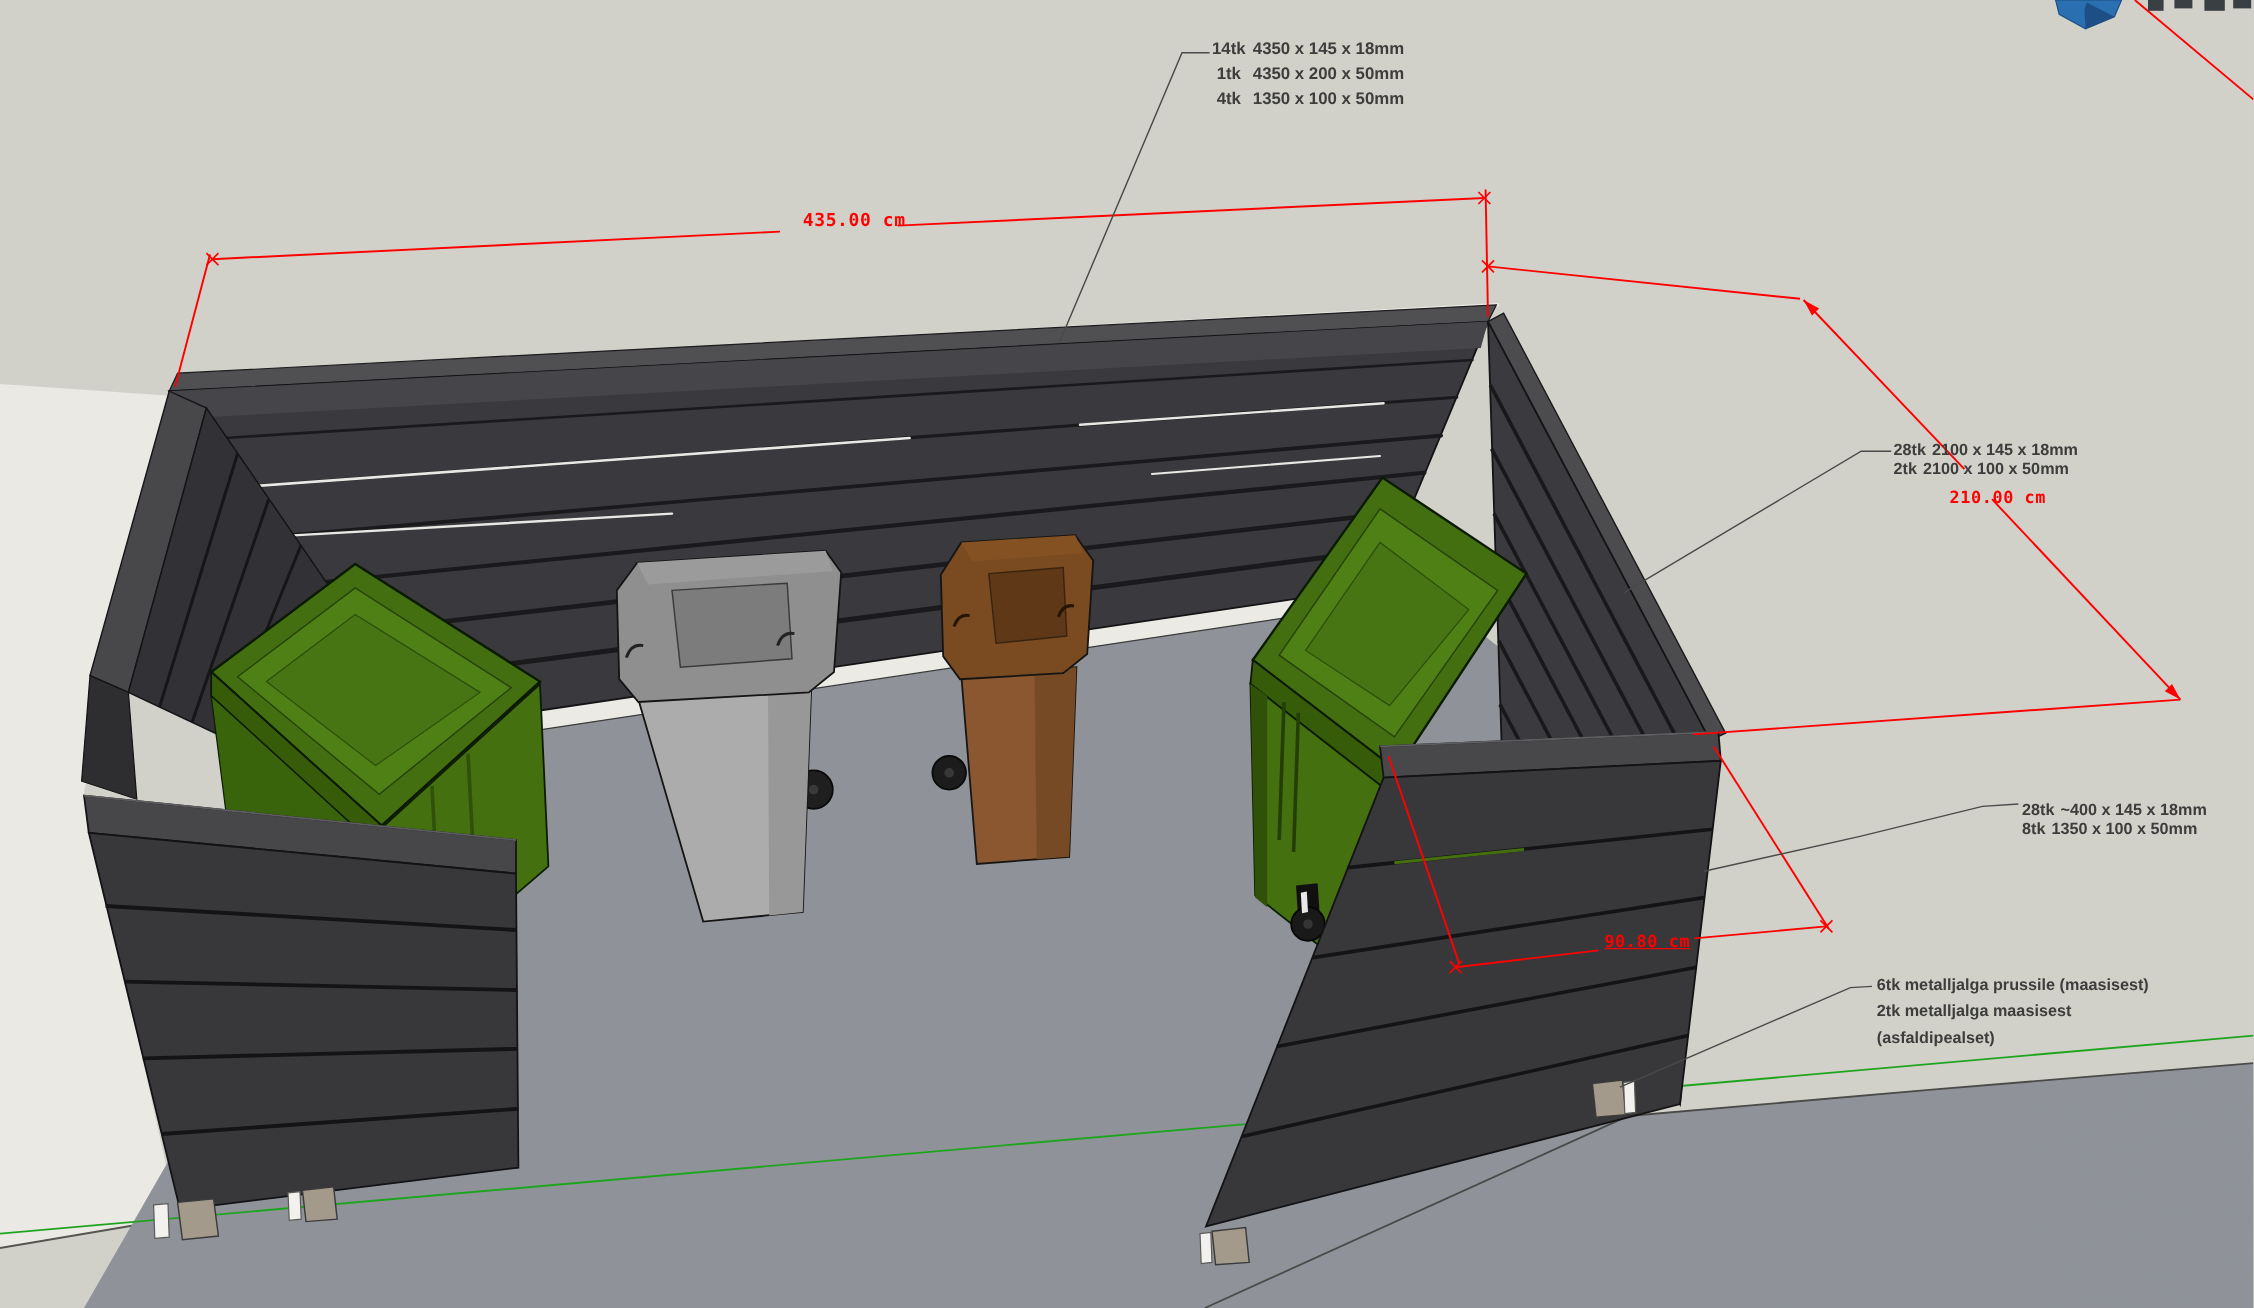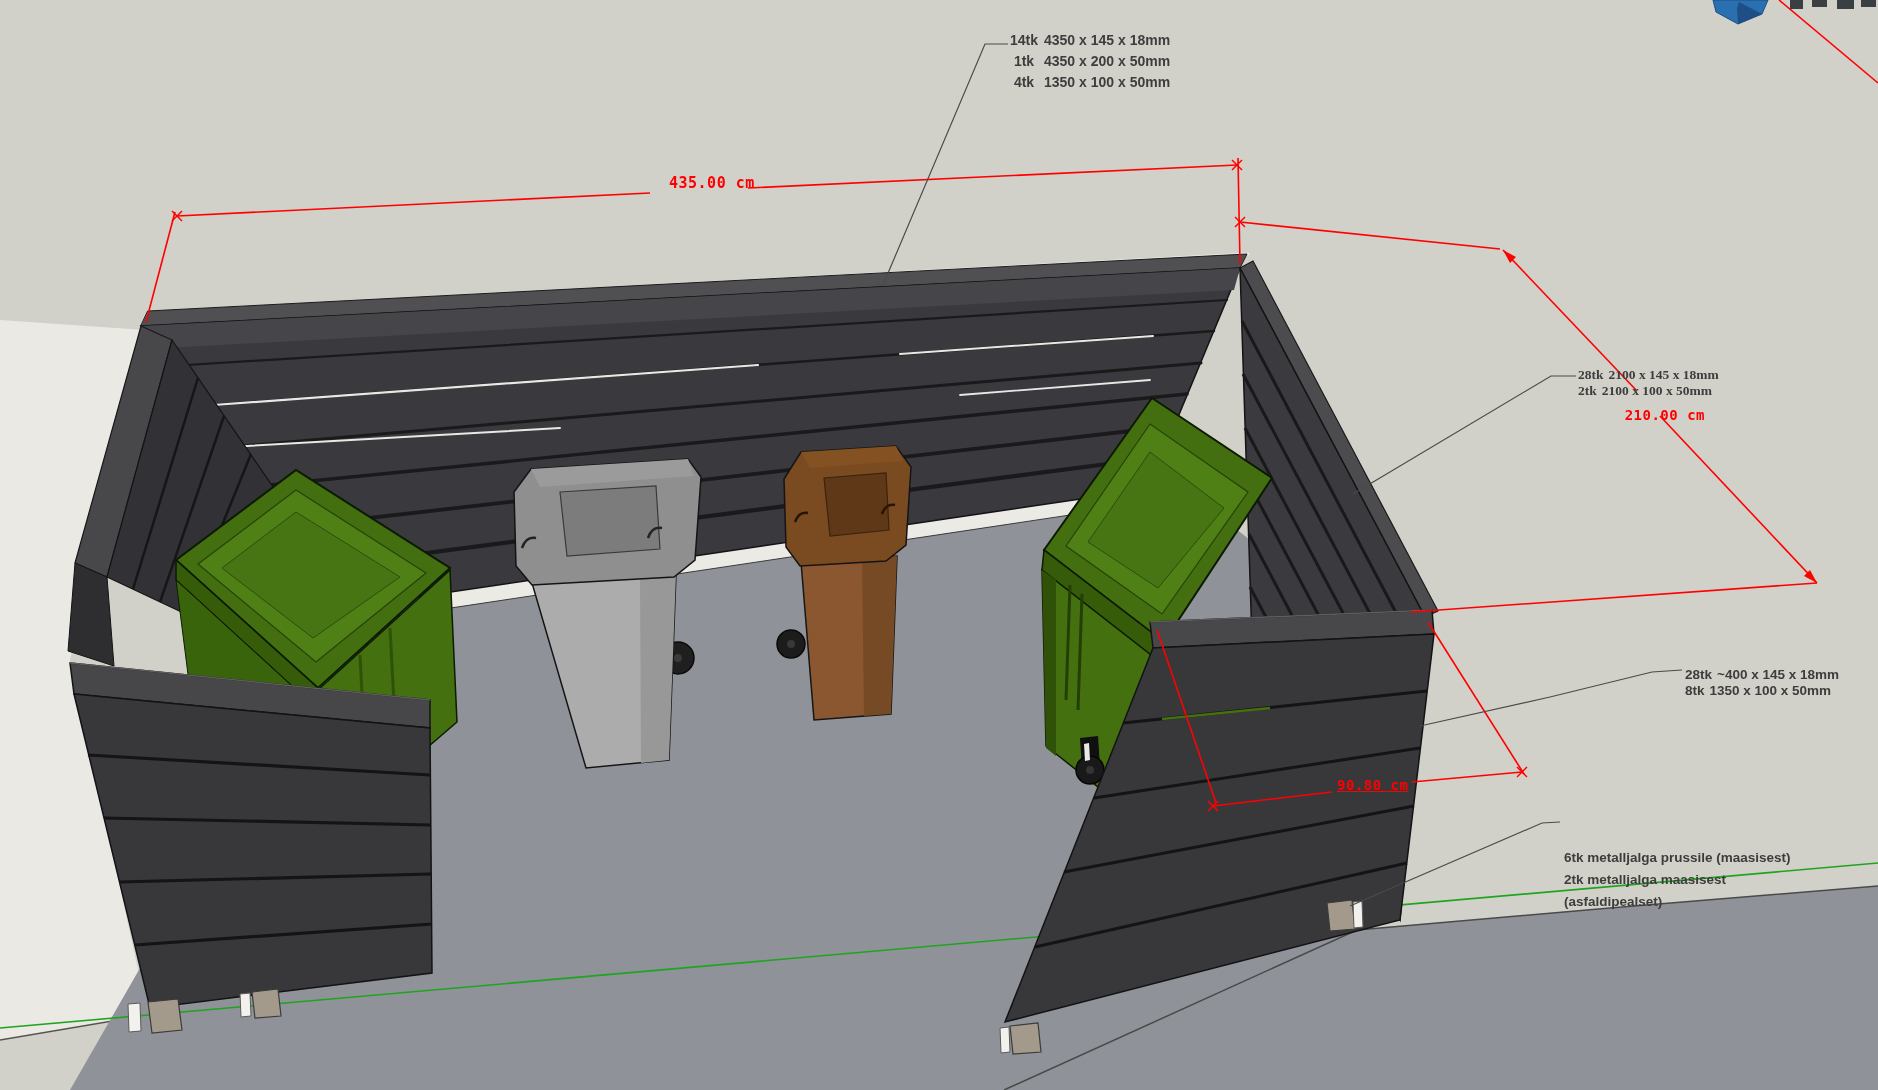--- a/index.html
+++ b/index.html
@@ -237,31 +237,31 @@
     </g>
   </g>
 </svg>
 
 <div class="ann big" style="left:1004px;top:30px;">
   <div><span class="qty">14tk</span><span>4350 x 145 x 18mm</span></div>
   <div><span class="qty">1tk</span><span>4350 x 200 x 50mm</span></div>
   <div><span class="qty">4tk</span><span>1350 x 100 x 50mm</span></div>
 </div>
 
-<div class="ann" style="left:1578px;top:367px;font-family:Liberation Serif, serif;">
+<div class="ann" style="left:1578px;top:367px;">
   <div><span class="qty2">28tk</span><span>2100 x 145 x 18mm</span></div>
   <div><span class="qty2">2tk</span><span>2100 x 100 x 50mm</span></div>
 </div>
 
 <div class="ann" style="left:1685px;top:667px;">
   <div><span class="qty2">28tk</span><span>~400 x 145 x 18mm</span></div>
   <div><span class="qty2">8tk</span><span>1350 x 100 x 50mm</span></div>
 </div>
 
-<div class="ann feetnote" style="left:1564px;top:848px;line-height:19px;">
+<div class="ann feetnote" style="left:1564px;top:811px;line-height:19px;">
   <div>6tk metalljalga prussile (maasisest)</div>
   <div>2tk metalljalga maasisest</div>
   <div>(asfaldipealset)</div>
 </div>
 
 <div class="dim" style="left:669px;top:174px;font-size:15px;">435.00 cm</div>
 <div class="dim" style="left:1590px;top:407px;width:115px;text-align:right;">210.00 cm</div>
 <div class="dim" style="left:1337px;top:777px;text-decoration:underline;">90.80 cm</div>
 </div>
 

